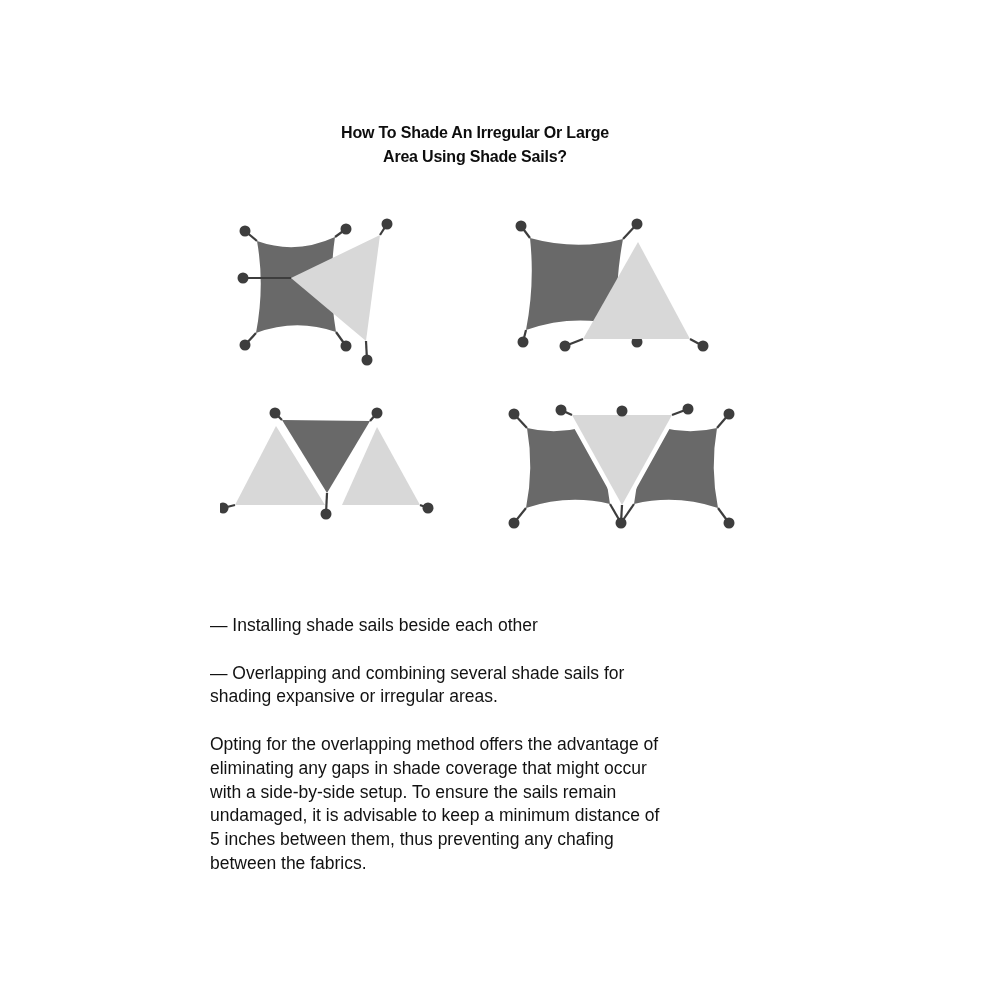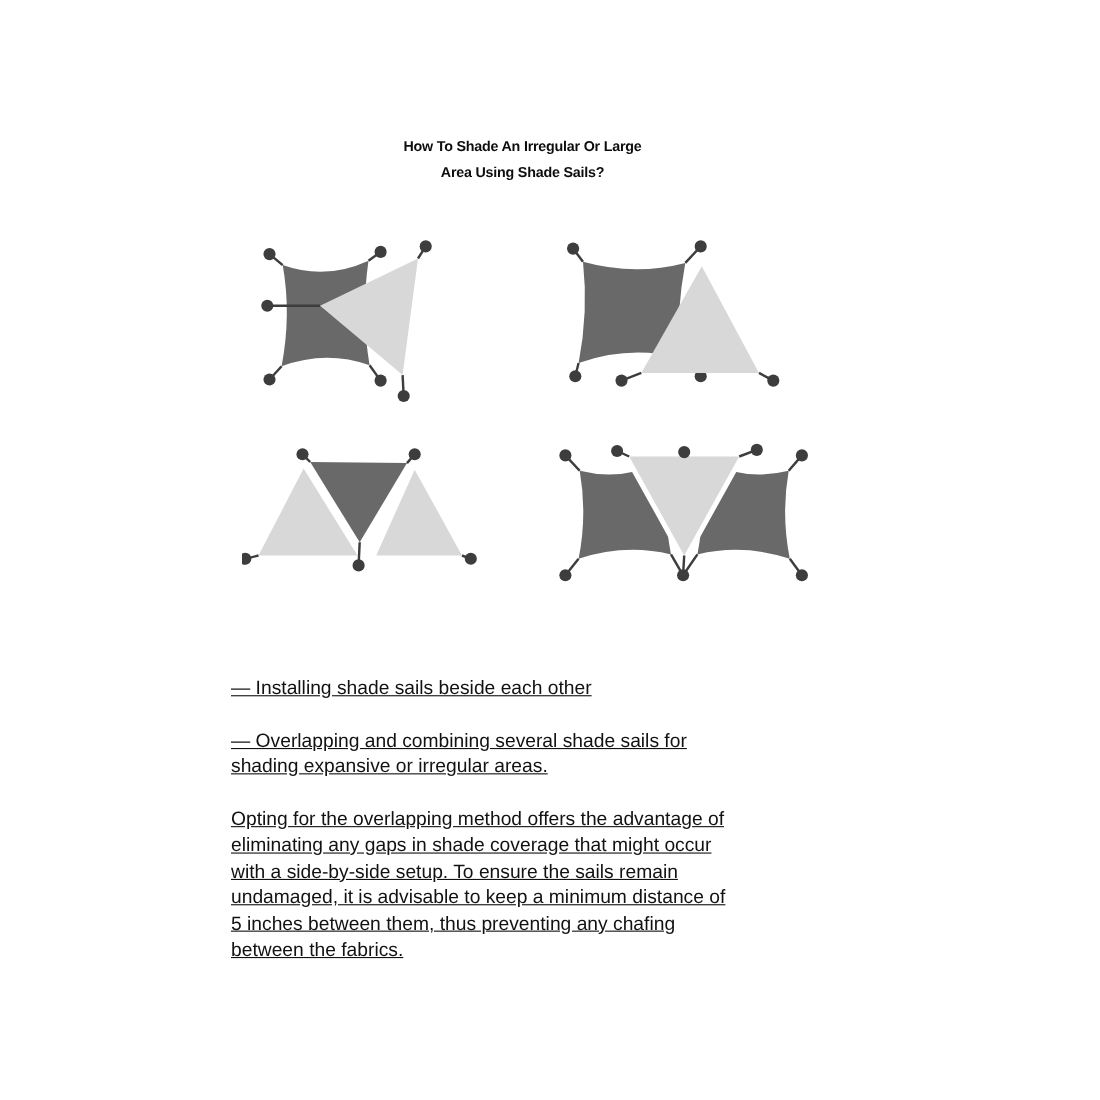--- a/index.html
+++ b/index.html
@@ -9,39 +9,38 @@
     font-family: "Liberation Sans", "DejaVu Sans", sans-serif;
     color: #111111;
     position: relative;
     overflow: hidden;
   }
   .page { position: relative; width: 1000px; height: 1000px; background: #ffffff; }
   .title {
     position: absolute;
     left: 0; top: 121px; width: 950px;
     text-align: center;
-    font-size: 13px;
+    font-size: 16px;
     font-weight: 700;
     line-height: 24px;
     letter-spacing: -0.2px;
     color: #0d0d0d;
     white-space: pre-line;
   }
   .diagram { position: absolute; }
   .d1 { left: 237px; top: 216px; }
   .d2 { left: 507px; top: 215px; }
   .d3 { left: 220px; top: 403px; }
   .d4 { left: 502px; top: 398px; }
   .textblock {
     position: absolute;
     left: 210px; top: 614px; width: 585px;
     font-size: 17.5px;
     line-height: 23.7px;
     color: #121212;
-    text-decoration: underline;
   }
   .textblock p { margin: 0 0 24px 0; white-space: pre-line; }
   .textblock p:last-child { margin-bottom: 0; }
   svg { display: block; }
 </style>
 </head>
 <body>
 
 <div class="page">
 

